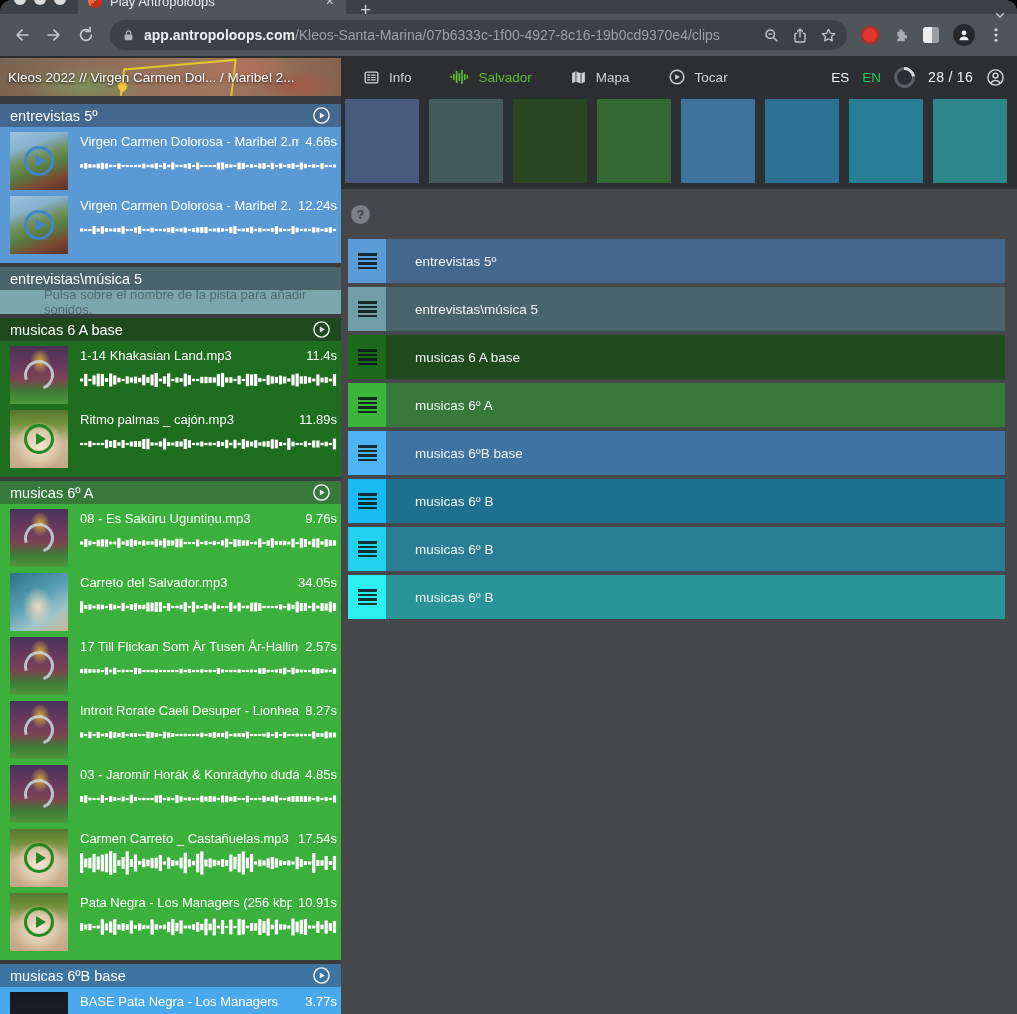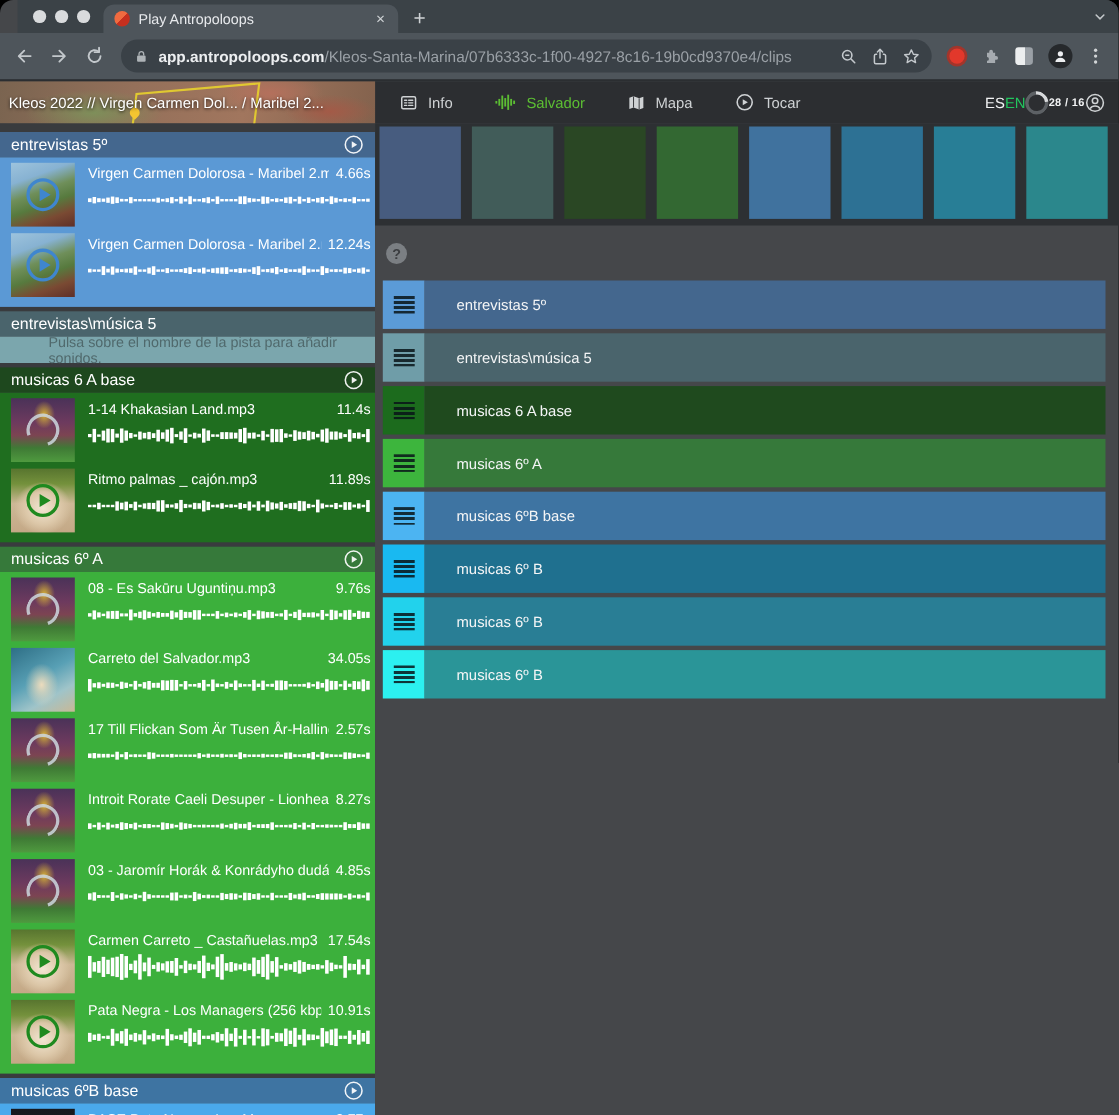--- a/index.html
+++ b/index.html
@@ -2,21 +2,21 @@
 <html><head>
 <meta charset="utf-8">
 <style>
   html,body{margin:0;padding:0;background:#000;}
   .stage{width:1017px;height:1014px;overflow:hidden;position:relative;
     font-family:"Liberation Sans",sans-serif;-webkit-font-smoothing:antialiased;}
   .browser{width:100%;height:100%;border-radius:12px 12px 0 0;overflow:hidden;
     display:flex;flex-direction:column;background:#45474a;}
 
   
-  .tabstrip{height:30px;background:#3b4247;display:flex;align-items:flex-end;position:relative;flex:none;margin-left:16px;}
+  .tabstrip{height:14px;background:#3b4247;display:flex;align-items:flex-end;position:relative;flex:none;}
   .traffic{display:flex;gap:8px;align-items:center;height:30px;padding:0 12px 0 14px;}
   .tl{width:12px;height:12px;border-radius:50%;background:#d9dbdd;}
   .tab{height:26px;width:248px;background:#4e555b;border-radius:10px 10px 0 0;
     display:flex;align-items:center;padding:0 10px;color:#e8eaed;font-size:13px;gap:8px;}
   .favicon{width:14px;height:14px;border-radius:50%;
     background:linear-gradient(135deg,#f06a3f 0 50%,#c62f1e 50% 100%);flex:none;}
   .tab-title{flex:1;white-space:nowrap;overflow:hidden;}
   .tab-x{color:#cdd1d4;font-size:14px;cursor:default;padding:0 2px;}
   .newtab{color:#cdd1d4;font-size:19px;line-height:26px;padding:0 14px;align-self:center;margin-top:6px;}
   .strip-chev{position:absolute;right:10px;top:8px;color:#c3c7ca;}
@@ -46,25 +46,25 @@
      linear-gradient(100deg,#7a6450 0%,#94705a 35%,#a1765e 65%,#83624d 100%);}
   .poly{position:absolute;left:120px;top:6px;width:110px;height:44px;border:2px solid #e8d12c;
     transform:rotate(-5deg) skewX(-12deg);opacity:.9;}
   .pin{position:absolute;left:118px;top:24px;width:9px;height:9px;border-radius:50% 50% 50% 0;
     background:#f4c531;transform:rotate(-45deg);}
   .crumb{position:absolute;left:8px;top:0;height:100%;display:flex;align-items:center;
     color:#fff;font-size:13.5px;text-shadow:0 1px 3px rgba(0,0,0,.85);white-space:nowrap;}
   .nav{display:flex;align-items:center;gap:38px;padding-left:22px;color:#cfd2d4;font-size:13.5px;}
   .nav-item{display:flex;align-items:center;gap:9px;cursor:default;}
   .nav-item.active{color:#5cbe33;}
-  .hdr-right{margin-left:auto;display:flex;align-items:center;padding-right:12px;color:#cfd2d4;text-align:right;}
+  .hdr-right{margin-left:auto;display:flex;align-items:center;gap:13px;padding-right:12px;color:#cfd2d4;text-align:right;}
   .lang-es{color:#f2f3f4;font-size:13.5px;}
   .lang-en{color:#22c55e;font-size:13.5px;}
   .spinner{width:15px;height:15px;border-radius:50%;border:3px solid #5d6165;border-top-color:#d8dadc;transform:rotate(40deg);}
-  .counter{font-size:10px;font-weight:bold;color:#f2f3f4;letter-spacing:.3px;}
+  .counter{font-size:14px;font-weight:normal;color:#f2f3f4;letter-spacing:.3px;}
 
   
   .app-body{flex:1;display:flex;min-height:0;}
   .sidebar{width:341px;flex:none;background:#393b3e;overflow:hidden;padding-top:8px;box-sizing:border-box;}
   .main{flex:1;min-width:0;background:#45474a;display:flex;flex-direction:column;}
 
   
   .section{margin-bottom:4px;}
   .sec-head{height:23px;display:flex;align-items:center;padding:0 10px;color:#fff;font-size:14.5px;}
   .sec-head .t{flex:1;white-space:nowrap;overflow:hidden;}

